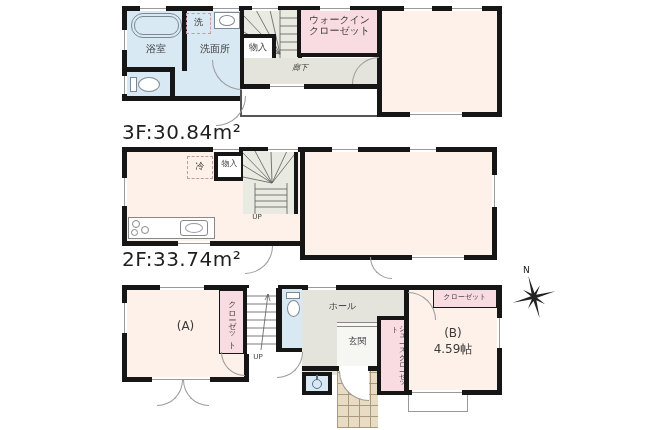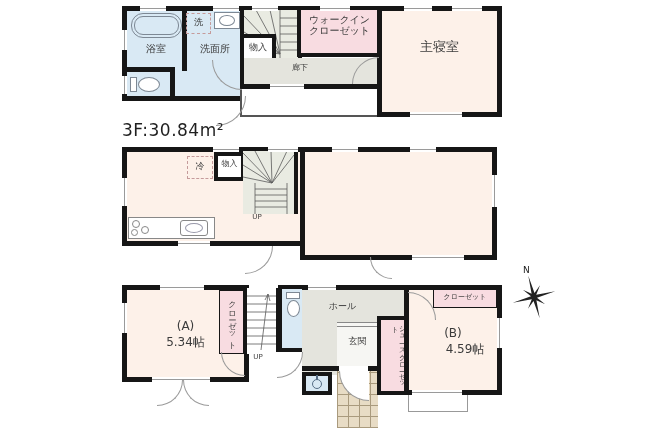--- a/index.html
+++ b/index.html
@@ -3,21 +3,21 @@
 <meta charset="utf-8">
 <style>
   html,body{margin:0;padding:0;background:#fff;}
   #canvas{position:relative;width:650px;height:430px;background:#ffffff;overflow:hidden;
           font-family:"DejaVu Sans","Liberation Sans",sans-serif;}
   .abs{position:absolute;box-sizing:border-box;}
   .room{position:absolute;box-sizing:border-box;border:5px solid #161616;}
   .wall{position:absolute;background:#161616;}
   .lbl{position:absolute;color:#3b3b3b;text-align:center;line-height:1.12;white-space:nowrap;}
   .vlbl{position:absolute;color:#3b3b3b;writing-mode:vertical-rl;line-height:1.05;letter-spacing:1px;}
-  .flabel{position:absolute;color:#1f1f1f;font-size:17px;letter-spacing:0.5px;}
+  .flabel{position:absolute;color:#1f1f1f;font-size:20px;letter-spacing:0.5px;}
   .winh{position:absolute;background:linear-gradient(#fff 42%,#9a9a9a 42%,#9a9a9a 58%,#fff 58%);}
   .winv{position:absolute;background:linear-gradient(90deg,#fff 42%,#9a9a9a 42%,#9a9a9a 58%,#fff 58%);}
   .arc{position:absolute;box-sizing:border-box;border:1.3px solid #9a9a9a;background:transparent;}
   .arc-br{border-left:none;border-top:none;border-radius:0 0 100% 0;}
   .arc-bl{border-right:none;border-top:none;border-radius:0 0 0 100%;}
   .arc-tl{border-right:none;border-bottom:none;border-radius:100% 0 0 0;}
   .arc-tr{border-left:none;border-bottom:none;border-radius:0 100% 0 0;}
   .dashedbox{position:absolute;box-sizing:border-box;border:1px dashed #c59b9b;}
   .fixture{position:absolute;box-sizing:border-box;border:1.2px solid #7d8894;background:#fff;}
   .porch{position:absolute;background:
@@ -70,27 +70,26 @@
   <div class="room" style="left:240px;top:34px;width:36px;height:28px;background:#fff;border-width:4px;"></div>
   <div class="lbl" style="left:240px;top:42px;width:36px;font-size:9px;">物入</div>
 
   <div class="room" style="left:297px;top:6px;width:85px;height:51px;background:#f8dce1;border-width:4px;"></div>
   <div class="lbl" style="left:297px;top:14px;width:85px;font-size:10px;">
     <span>ウォークイン</span><br>
     <span>クローゼット</span>
   </div>
 
   <div class="abs" style="left:244px;top:58px;width:133px;height:26px;background:#e4e4dd;"></div>
-  <div class="lbl" style="left:280px;top:64px;width:40px;font-size:8px;">廊下</div>
+  <div class="lbl" style="left:280px;top:64px;width:40px;font-size:8px;font-style:italic;">廊下</div>
   <div class="wall" style="left:240px;top:84px;width:142px;height:5px;"></div>
 
   <div class="abs" style="left:240px;top:89px;width:140px;height:28px;background:#fff;border:2px solid #555;border-top:none;"></div>
 
   <div class="room" style="left:377px;top:6px;width:125px;height:111px;background:#fdf1e9;"></div>
-  <div class="lbl" style="left:377px;top:40px;width:125px;font-size:13px;">主寝室</div>
 
   <div class="winh" style="left:140px;top:6px;width:26px;height:5px;"></div>
   <div class="winh" style="left:213px;top:6px;width:26px;height:5px;"></div>
   <div class="winh" style="left:252px;top:6px;width:26px;height:5px;"></div>
   <div class="winh" style="left:320px;top:6px;width:30px;height:5px;"></div>
   <div class="winh" style="left:404px;top:6px;width:28px;height:5px;"></div>
   <div class="winh" style="left:452px;top:6px;width:30px;height:5px;"></div>
   <div class="winv" style="left:122px;top:30px;width:5px;height:20px;"></div>
   <div class="winv" style="left:122px;top:76px;width:5px;height:18px;"></div>
   <div class="winh" style="left:410px;top:112px;width:52px;height:5px;"></div>
@@ -143,24 +142,24 @@
   <div class="winh" style="left:332px;top:147px;width:26px;height:5px;"></div>
   <div class="winh" style="left:410px;top:147px;width:26px;height:5px;"></div>
   <div class="winh" style="left:178px;top:241px;width:32px;height:5px;"></div>
   <div class="winh" style="left:412px;top:255px;width:52px;height:5px;"></div>
   <div class="winv" style="left:122px;top:178px;width:5px;height:28px;"></div>
   <div class="winv" style="left:492px;top:175px;width:5px;height:32px;"></div>
 
   <div class="arc arc-br" style="left:245px;top:246px;width:28px;height:28px;"></div>
   <div class="arc arc-bl" style="left:370px;top:257px;width:22px;height:22px;"></div>
 
+  <div class="flabel" style="left:122px;top:247px;">2F:33.74m²</div>
 
   <div class="room" style="left:122px;top:285px;width:127px;height:97px;background:#fdf1e9;"></div>
   <div class="lbl" style="left:122px;top:320px;width:127px;font-size:12px;">(A)</div>
-  <div class="lbl" style="left:122px;top:336px;width:127px;font-size:12px;">5.34帖</div>
 
   <div class="abs" style="left:219px;top:290px;width:26px;height:64px;background:#f8dce1;border:1.5px solid #161616;"></div>
   <div class="vlbl" style="left:227px;top:295px;font-size:8px;height:56px;">クローゼット</div>
   <div class="wall" style="left:243px;top:288px;width:4px;height:66px;"></div>
 
   <div class="abs" style="left:247px;top:288px;width:29px;height:66px;background:#fff;"></div>
   <svg style="left:247px;top:288px;" width="29" height="66" viewBox="0 0 29 66">
     <g stroke="#5a5a5a" stroke-width="0.8" fill="none">
       <line x1="0" y1="8" x2="29" y2="8"></line>
         <line x1="0" y1="16" x2="29" y2="16"></line>
@@ -197,21 +196,21 @@
   <div class="porch" style="left:337px;top:371px;width:41px;height:57px;"></div>
   <div class="arc arc-bl" style="left:339px;top:371px;width:30px;height:30px;background:#fff;"></div>
 
   <div class="room" style="left:377px;top:316px;width:32px;height:79px;background:#f8dce1;border-width:4px;"></div>
   <div class="vlbl" style="left:383px;top:321px;font-size:7px;height:68px;width:22px;">シューズクローゼット</div>
 
   <div class="room" style="left:404px;top:285px;width:98px;height:110px;background:#fdf1e9;"></div>
   <div class="abs" style="left:433px;top:289px;width:64px;height:19px;background:#f8dce1;border:1.5px solid #161616;"></div>
   <div class="lbl" style="left:433px;top:294px;width:64px;font-size:7px;">クローゼット</div>
   <div class="lbl" style="left:404px;top:327px;width:98px;font-size:12px;">(B)</div>
-  <div class="lbl" style="left:416px;top:343px;width:98px;font-size:12px;">4.59帖</div>
+  <div class="lbl" style="left:404px;top:343px;width:98px;font-size:12px;">4.59帖</div>
 
   <div class="abs" style="left:408px;top:395px;width:60px;height:17px;border:1.5px solid #999;border-top:none;background:#fff;"></div>
 
   <div class="winh" style="left:160px;top:285px;width:44px;height:5px;"></div>
   <div class="winh" style="left:308px;top:285px;width:28px;height:5px;"></div>
   <div class="winv" style="left:122px;top:303px;width:5px;height:30px;"></div>
   <div class="winh" style="left:152px;top:377px;width:58px;height:5px;"></div>
   <div class="winh" style="left:412px;top:390px;width:50px;height:5px;"></div>
   <div class="winv" style="left:497px;top:318px;width:5px;height:30px;"></div>
 

